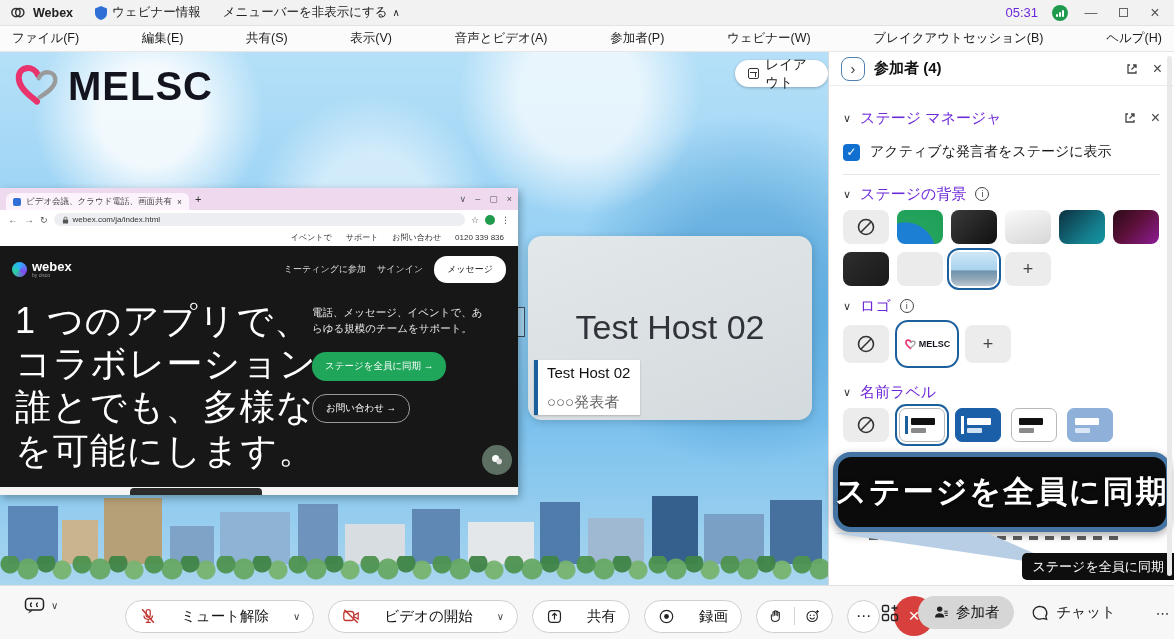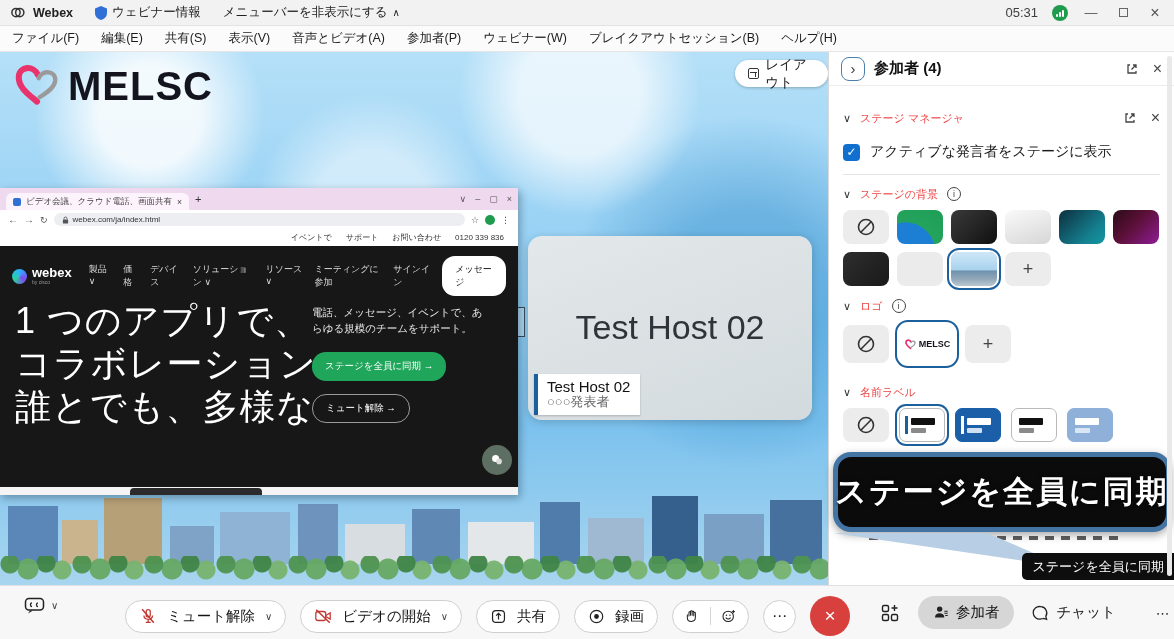--- a/index.html
+++ b/index.html
@@ -1,27 +1,27 @@
 <!DOCTYPE html>
 <html><head>
 <meta charset="utf-8">
 <style>
   * { margin:0; padding:0; box-sizing:border-box; }
   html,body { width:1174px; height:639px; overflow:hidden; }
   body { font-family:"Liberation Sans","DejaVu Sans",sans-serif; color:#1a1a1a; }
   .screen { position:relative; width:1174px; height:639px; background:#fff; overflow:hidden; }
-  .abs { position:absolute; }
+  .abs { position:absolute;justify-content:space-between; }
   .row { display:flex; align-items:center; }
 
   
   .titlebar { left:0; top:0; width:1174px; height:26px; background:#f2f2f2; border-bottom:1px solid #e3e3e3; display:flex; align-items:center; padding:0 10px; gap:8px; font-size:12px; }
   .titlebar .app { font-weight:bold; font-size:12.5px; color:#222; }
   .tb-item { display:flex; align-items:center; gap:5px; margin-left:14px; font-size:12.5px; color:#222; }
   .tb-right { margin-left:auto; display:flex; align-items:center; gap:14px; }
-  .clock { font-size:13px; color:#404040; }
+  .clock { font-size:13px; color:#6d28d9; }
   .sigdot { width:16px; height:16px; border-radius:50%; background:#1f9b4d; display:flex; align-items:flex-end; justify-content:center; gap:1px; padding-bottom:4px; }
   .sigdot i { display:block; width:2px; background:#fff; border-radius:1px; }
   .winbtn { color:#555; font-size:13px; width:18px; text-align:center; }
   .maxbox { width:9px; height:9px; border:1px solid #666; display:inline-block; }
 
   
   .menubar { left:0; top:26px; width:1174px; height:26px; background:#fbfbfb; border-bottom:1px solid #e6e6e6; display:flex; align-items:center; gap:22px; padding:0 12px; font-size:12.5px; color:#1c1c1c; }
 
   
   .stage { left:0; top:52px; width:828px; height:533px; overflow:hidden;
@@ -37,21 +37,21 @@
   .layout-btn { left:735px; top:8px; height:27px; background:#fff; border-radius:14px; display:flex; align-items:center; gap:6px; padding:0 13px; font-size:13.5px; color:#222; box-shadow:0 1px 3px rgba(0,0,0,.25); }
   .layout-glyph { width:15px; height:11px; border:1.4px solid #333; border-radius:2px; position:relative; }
   .layout-glyph::before { content:""; position:absolute; left:1px; right:1px; top:2.5px; border-top:1.4px solid #333; }
   .layout-glyph::after { content:""; position:absolute; left:6px; top:4px; bottom:1px; border-left:1.4px solid #333; }
 
   
   .tile { left:528px; top:184px; width:284px; height:184px; background:linear-gradient(160deg,#e3e8ea,#d3dadd); border-radius:14px; box-shadow:0 2px 8px rgba(0,0,0,.18); }
   .tile-name { position:absolute; left:0; right:0; top:72px; text-align:center; font-size:34px; color:#30343a; }
   .name-label { position:absolute; left:6px; bottom:5px; background:#fff; padding:4px 10px 5px 9px; border-left:4px solid #1b5f9d; box-shadow:0 1px 2px rgba(0,0,0,.2); }
   .name-label .l1 { font-size:15px; color:#111; line-height:1.15; }
-  .name-label .l2 { font-size:13px; color:#666; line-height:1.15; }
+  .name-label .l2 { font-size:15px; color:#666; line-height:1.15;margin-top:12px; }
 
   
   .handle { left:513px; top:255px; width:12px; height:30px; border:1.5px solid #3a4a56; background:rgba(190,220,240,.55); }
 
   
   .skyline { left:0; top:444px; width:828px; height:90px; }
   .skyline .b { position:absolute; bottom:22px; }
   .trees { position:absolute; left:0; bottom:0; width:100%; height:30px;
     background:radial-gradient(circle at 10px 8px,#4e9350 0 9px,transparent 10px),
                radial-gradient(circle at 28px 13px,#67a964 0 10px,transparent 11px),
@@ -87,21 +87,21 @@
   .peek { position:absolute; left:130px; top:1px; width:132px; height:7px; background:#2b2b2b; border-radius:4px 4px 0 0; }
 
   
   .panel { left:828px; top:52px; width:346px; height:533px; background:#fff; border-left:1px solid #d8d8d8; }
   .p-head { height:34px; display:flex; align-items:center; gap:9px; padding:0 12px; border-bottom:1px solid #ececec; }
   .collapse-btn { width:24px; height:24px; border:1.5px solid #4d7fae; border-radius:8px; display:flex; align-items:center; justify-content:center; font-size:15px; color:#333; }
   .p-title { font-weight:bold; font-size:15px; color:#111; }
   .p-icons { margin-left:auto; display:flex; gap:14px; align-items:center; }
   .sec-row { display:flex; align-items:center; gap:9px; padding:0 14px; position:absolute; left:0; right:0; }
   .chev { font-size:11px; color:#333; }
-  .sec-title { font-size:11px; color:#ef4444; }
+  .sec-title { font-size:15px; color:#6d28d9; }
   .info-i { width:14px; height:14px; border:1.1px solid #444; border-radius:50%; font-size:9px; display:flex; align-items:center; justify-content:center; color:#444; }
   .cb { width:17px; height:17px; background:#1170cf; border-radius:4px; color:#fff; font-size:12px; display:flex; align-items:center; justify-content:center; }
   .cb-label { font-size:14px; color:#1a1a1a; }
   .divider { position:absolute; left:14px; right:14px; border-top:1px solid #e4e4e4; }
   .thumb { width:46px; height:34px; border-radius:8px; background:#ececec; display:flex; align-items:center; justify-content:center; }
   .thumb-grid { position:absolute; left:14px; display:flex; flex-wrap:wrap; gap:8px; width:320px; }
   .sel { box-shadow:0 0 0 2px #fff, 0 0 0 4px #1b5f9d; }
   .plus-g { font-size:18px; color:#444; }
   .logo-thumb { width:56px; height:40px; background:#fff; border-radius:9px; display:flex; align-items:center; justify-content:center; gap:2px; }
   .logo-thumb .t { font-size:9px; font-weight:bold; color:#14141e; }
@@ -123,21 +123,21 @@
   .magnifier { position:absolute; left:4px; top:400px; width:338px; height:80px; border:5px solid rgba(72,122,172,.95); border-radius:18px; background:#0b0b0b; display:flex; align-items:center; justify-content:center; box-shadow:0 3px 8px rgba(0,0,0,.35); }
   .magnifier .txt { color:#fff; font-size:31px; font-weight:bold; letter-spacing:2px; text-shadow:0 0 4px rgba(0,0,0,.8); white-space:nowrap; }
   .under-dashes { position:absolute; left:40px; top:484px; width:255px; height:4px;
      background:repeating-linear-gradient(90deg,#2a2a2a 0 9px,transparent 9px 16px); opacity:.75; }
   .wedge { position:absolute; left:5px; top:481px; width:232px; height:34px; background:#b7cee4; clip-path:polygon(0% 0%, 100% 100%, 66% 0%); }
   .sync-tooltip { position:absolute; right:0px; top:501px; height:27px; background:#0e0e0e; border-radius:5px 0 0 5px; display:flex; align-items:center; padding:0 10px; color:#fff; font-size:13px; white-space:nowrap; }
   .p-scroll { position:absolute; right:2px; top:4px; width:5px; height:520px; background:#e9e9e9; border-radius:3px; }
 
   
   .toolbar { left:0; top:585px; width:1174px; height:54px; background:#f7f7f7; border-top:1px solid #e0e0e0; }
-  .pillbtn { height:33px; background:#fff; border:1px solid #cfcfcf; border-radius:17px; display:flex; align-items:center; gap:10px; padding:0 13px; font-size:14.5px; color:#141414; }
+  .pillbtn { height:33px; background:#fff; border:1px solid #cfcfcf; border-radius:17px; display:flex; align-items:center; gap:24px; padding:0 13px; font-size:14.5px; color:#141414; }
   .circbtn { width:33px; height:33px; border:1px solid #cfcfcf; border-radius:50%; background:#fff; display:flex; align-items:center; justify-content:center; color:#222; font-size:15px; }
   .leave { width:40px; height:40px; border-radius:50%; background:#d8403d; display:flex; align-items:center; justify-content:center; color:#fff; font-size:19px; border:none; }
   .flat { display:flex; align-items:center; gap:7px; font-size:14.5px; color:#141414; }
   .ppill { height:33px; background:#d6d6d6; border-radius:17px; display:flex; align-items:center; gap:7px; padding:0 14px; font-size:14.5px; color:#111; }
   .tb-chev { font-size:10px; color:#444; }
   .vdiv { width:1px; height:18px; background:#d5d5d5; }
 </style>
 </head>
 <body>
 
@@ -265,42 +265,36 @@
       </div>
       <div class="site">
         <div class="site-head">
           <span class="row" style="gap:5px;">
             <span class="wx-orb"></span>
             <span>
               <div class="wx-brand">webex</div>
               <div class="wx-sub">by cisco</div>
             </span>
           </span>
-          <span class="site-nav">
-            <span>製品 ∨</span>
-            <span>価格</span>
-            <span>デバイス</span>
-            <span>ソリューション ∨</span>
-            <span>リソース ∨</span>
-          </span>
           <span class="site-right">
             <span>ミーティングに参加</span>
             <span>サインイン</span>
             <span class="cta-top">メッセージ</span>
           </span>
         </div>
         <div class="hero">
           <span>1 つのアプリで、</span>
           <span>コラボレーション</span>
           <span>誰とでも、多様な</span>
+          <span>を可能にします。</span>
         </div>
         <div class="side-col">
           <div class="side-sub">電話、メッセージ、イベントで、あらゆる規模のチームをサポート。</div>
           <span class="btn-green">ステージを全員に同期 →</span><br>
-          <span class="btn-outline">ミュート解除 →</span>
+          <span class="btn-outline">お問い合わせ →</span>
         </div>
         <div class="fab">
           <svg width="14" height="14" viewBox="0 0 20 20">
               <circle cx="8" cy="8" r="5" fill="#fff"></circle>
               <circle cx="13" cy="12" r="4" fill="#dcdcdc"></circle>
             </svg>
         </div>
 
       </div>
       <div class="site-bottom">

